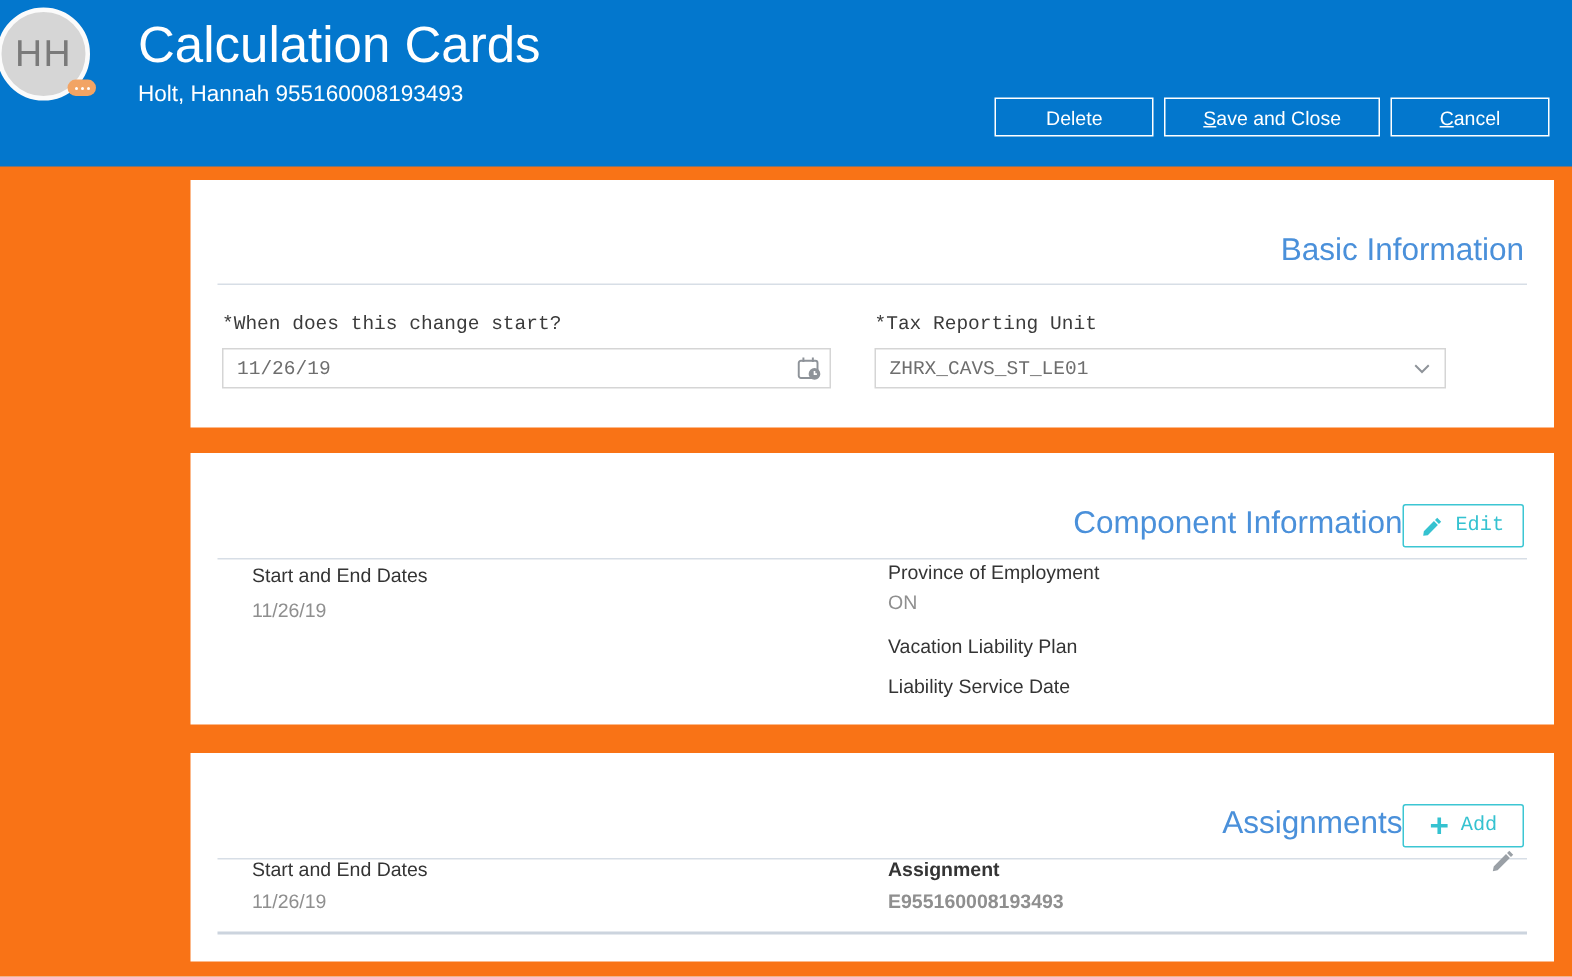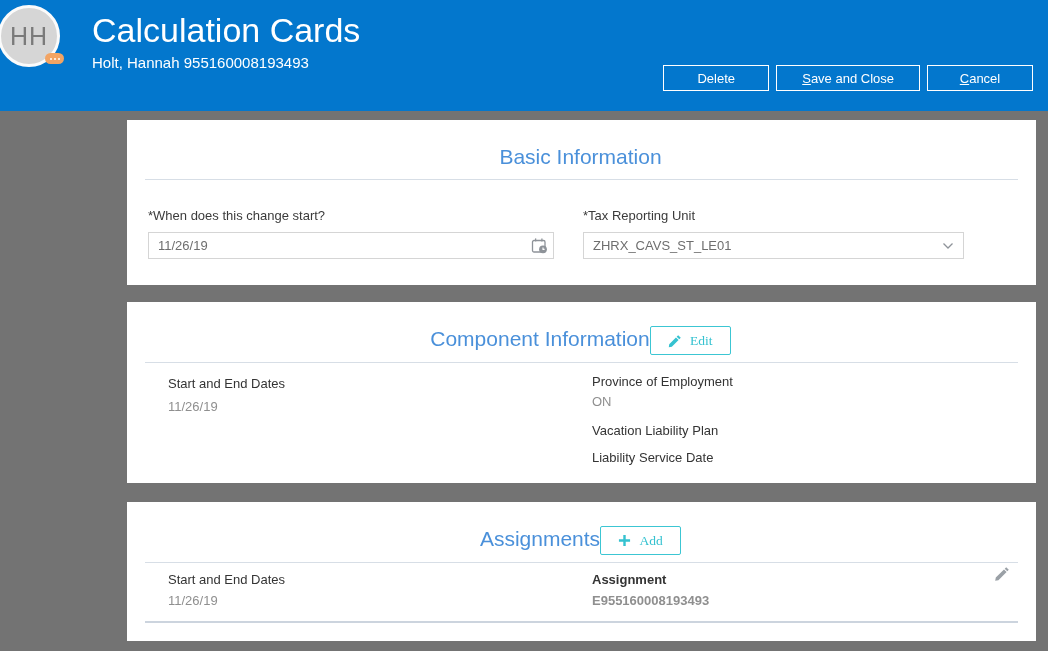--- a/index.html
+++ b/index.html
@@ -1,19 +1,19 @@
 <!DOCTYPE html>
 <html><head>
 <meta charset="utf-8">
 <style>
   * { margin:0; padding:0; box-sizing:border-box; }
   html,body { background:#e8e8e8; }
   .page {
     position:relative; width:1048px; height:651px; overflow:hidden;
-    background:#737373; font-family:"Liberation Sans", sans-serif;
+    background:#f97316; font-family:"Liberation Sans", sans-serif;
   }
   
   .topbar { position:absolute; left:0; top:0; width:1048px; height:111px; background:#0377cd; }
   .avatar {
     position:absolute; left:-2px; top:5px; width:62px; height:62px;
     background:#d6d6d6; border:3px solid #fbfbfb; border-radius:50%;
     display:flex; align-items:center; justify-content:center; cursor:pointer;
   }
   .avatar-initials { font-size:25px; color:#7a7a7a; letter-spacing:1px; }
   .avatar-badge {
@@ -29,30 +29,30 @@
   .hbtn {
     min-width:106px; height:26px; background:transparent; border:1px solid #ffffff;
     color:#ffffff; font-size:13px; font-family:inherit; cursor:pointer; padding:0 25px;
   }
   .hbtn .accesskey { text-decoration:underline; }
   
   .card { position:absolute; left:127px; width:909px; background:#ffffff; }
   .card-basic { top:120px; height:165px; }
   .card-component { top:302px; height:181px; }
   .card-assignments { top:502px; height:139px; }
-  .card-head { display:flex; justify-content:center; align-items:flex-start; padding:22px 20px 0 18px; }
+  .card-head { display:flex; justify-content:flex-end; align-items:flex-start; padding:32px 20px 0 18px; }
   .card-head h2 { font-size:21px; font-weight:300; color:#4a90da; line-height:30px; }
   .head-rule { height:1px; background:#d7dee6; margin:7px 18px 0 18px; }
   .teal-btn {
     width:81px; height:29px; margin-top:2px; background:#fff; border:1px solid #3cc6d3;
-    border-radius:2px; color:#35c2d0; font-size:13.5px; font-family:Liberation Serif, serif; cursor:pointer;
+    border-radius:2px; color:#35c2d0; font-size:13.5px; font-family:Liberation Mono, monospace; cursor:pointer;
     display:flex; align-items:center; justify-content:center; gap:8px;
   }
   
-  .fg { position:absolute; }
+  .fg { position:absolute;font-family:Liberation Mono, monospace; }
   .fg-left  { left:21px;  top:88px; width:406px; }
   .fg-right { left:456px; top:88px; width:381px; }
   .field-label { font-size:13px; color:#3b3b3b; margin-bottom:9px; }
   .input-wrap { position:relative; }
   .text-input {
     width:100%; height:27px; border:1px solid #d5d5d5; background:#fff;
     padding:0 32px 0 9px; font-size:13px; color:#6e6e6e; font-family:inherit;
   }
   .cal-btn { position:absolute; right:6px; top:5px; background:none; border:none; cursor:pointer; padding:0; line-height:0; }
   .select {

